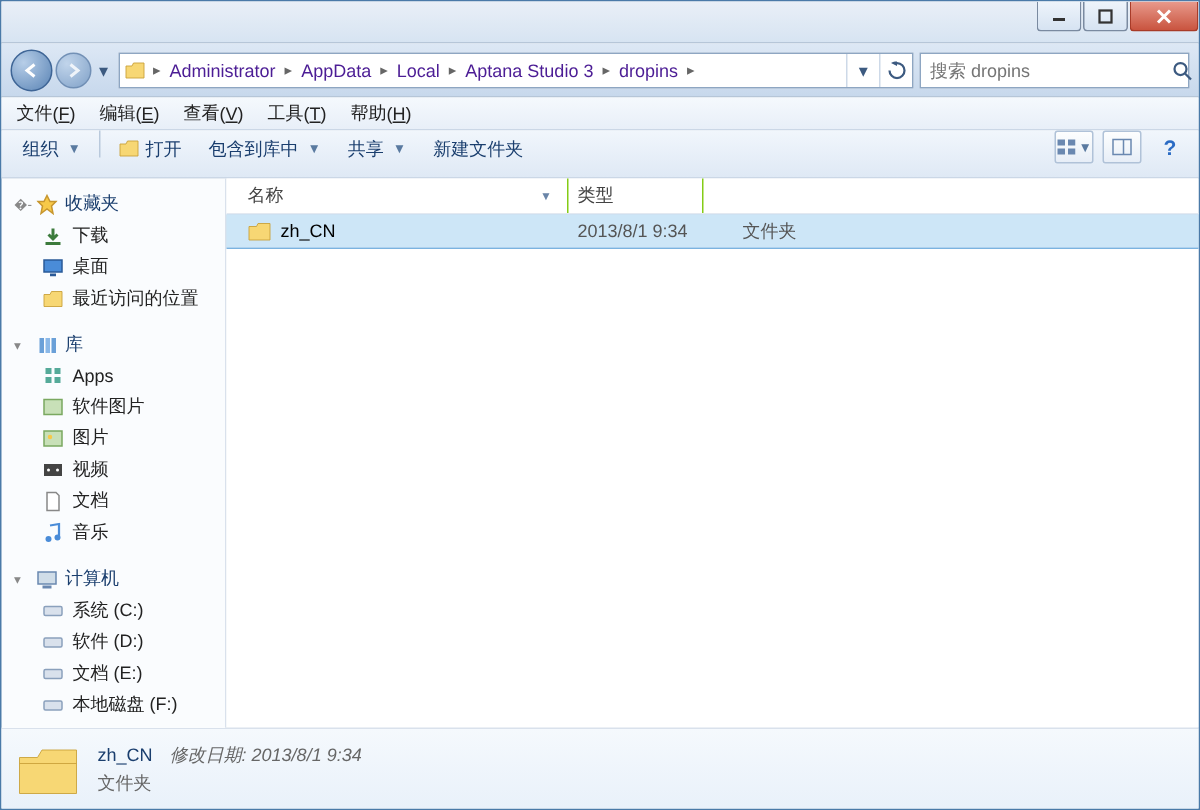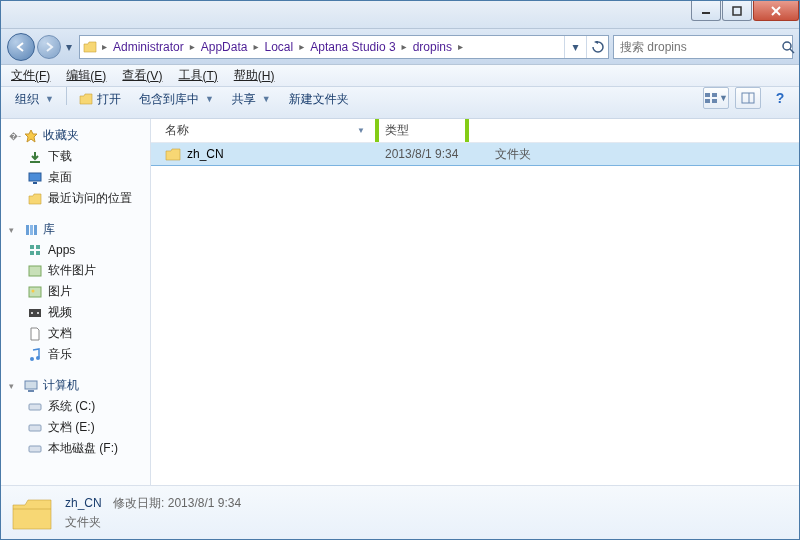--- a/index.html
+++ b/index.html
@@ -26,21 +26,21 @@
 .bc-seg { padding: 0 4px; height: 100%; display: flex; align-items: center; white-space: nowrap; color: #4c1d95; }
 .bc-arr { color: #666; padding: 0 2px; font-size: 10px; }
 .bc-refresh { width: 22px; height: 100%; border-left: 1px solid #cdd9e8; display: flex; align-items: center; justify-content: center; color: #3c5a80; }
 
 .searchbox { width: 180px; height: 24px; background: #fff; border: 1px solid #8ea6c2; display: flex; align-items: center; }
 .searchbox input { flex: 1; border: none; outline: none; padding: 0 6px; color: #a16207; }
 .searchbox .sicon { width: 22px; display: flex; align-items: center; justify-content: center; color: #3c5a80; }
 
 
 .menubar { height: 22px; background: linear-gradient(#f5f9fd,#e8eff8); border-bottom: 1px solid #cbd7e6; display: flex; align-items: stretch; padding: 0 2px; }
-.menu-item { padding: 0 8px; display: flex; align-items: center; color: #222; text-decoration: underline; }
+.menu-item { padding: 0 8px; display: flex; align-items: center; color: #222; }
 .menu-item .ak { text-decoration: underline; }
 
 
 .toolbar { height: 32px; background: linear-gradient(#f1f6fc,#dfe9f5); border-bottom: 1px solid #cbd7e6; display: flex; align-items: flex-start; padding: 0 6px; gap: 2px; }
 .tool-btn { padding: 0 8px; height: 24px; display: flex; align-items: center; gap: 4px; color: #1a3e6e; border-radius: 2px; }
 .tool-sep { width: 1px; height: 18px; background: #b9c9dc; margin: 0 2px; }
 .tool-dd { font-size: 9px; color: #5a7aa0; margin-left: 2px; }
 .toolbar .spacer { flex: 1; }
 .view-icon { width: 26px; height: 22px; border: 1px solid #b0c2d8; border-radius: 2px; display: flex; align-items: center; justify-content: center; background: linear-gradient(#fdfefe,#e7eef7); margin-left: 4px; }
 
@@ -49,42 +49,42 @@
 
 .sidebar { width: 150px; border-right: 1px solid #d9e1ec; overflow-y: auto; padding: 6px 0 6px 4px; background: #fafcfe; }
 .tree-group { margin-bottom: 10px; }
 .tree-head { display: flex; align-items: center; gap: 4px; padding: 2px 4px; color: #1a3e6e; }
 .tree-head .exp { width: 10px; color: #888; font-size: 9px; }
 .tree-item { display: flex; align-items: center; gap: 5px; padding: 2px 4px 2px 22px; color: #222; }
 .ticon { width: 16px; height: 16px; display: flex; align-items: center; justify-content: center; }
 
 .content { flex: 1; display: flex; flex-direction: column; background: #fff; min-width: 0; }
 .col-headers { height: 24px; display: flex; align-items: center; border-bottom: 1px solid #e3e9f1; color: #444; padding-left: 8px; }
-.ch { padding: 0 6px; border-right: 4px solid #84cc16; height: 100%; display: flex; align-items: center; }
+.ch { padding: 0 6px; border-right: 1px solid #84cc16; height: 100%; display: flex; align-items: center; }
 .ch.name { width: 220px; justify-content: space-between; }
 .ch.date { width: 110px; }
 .ch.type { width: 90px; }
 .ch.size { width: 80px; }
 .sort-ind { font-size: 8px; color: #6a85a8; margin-right: 4px; }
 
 .filelist { flex: 1; overflow: auto; }
 .row { height: 22px; display: flex; align-items: center; padding-left: 8px; }
 .row.selected { background: #cde6f7; outline: 1px solid #7bb3e0; }
 .cell { padding: 0 6px; display: flex; align-items: center; gap: 6px; }
 .cell.name { width: 220px; }
 .cell.date { width: 110px; color: #555; }
 .cell.type { width: 90px; color: #555; }
 .cell.size { width: 80px; color: #555; }
 
 
 .details { height: 54px; border-top: 1px solid #d9e1ec; background: linear-gradient(#f5f9fd,#e9f1fa); display: flex; align-items: center; padding: 4px 10px; gap: 12px; }
 .details .big-icon { width: 42px; height: 42px; display: flex; align-items: center; justify-content: center; }
 .details .meta { display: flex; flex-direction: column; gap: 2px; }
 .details .line1 { color: #1a3e6e; }
-.details .line1 .sub { color: #666; margin-left: 8px; }
+.details .line1 .sub { color: #666; margin-left: 8px; font-style: italic; }
 .details .line2 { color: #666; }
 
 
 .folder-svg { fill: #f7d774; stroke: #caa23a; stroke-width: .6; }
 .star-svg { fill: #f7c948; stroke: #c7962e; }
 .drive-svg { fill: #d9e1ec; stroke: #8aa0bc; }
 </style>
 </head>
 <body>
 
@@ -343,20 +343,28 @@
               </svg>
             </span>
             <span>系统 (C:)</span>
           </div>
         <div class="tree-item">
             <span class="ticon">
               <svg width="14" height="10">
                 <rect class="drive-svg" x="1" y="2" width="12" height="6" rx="1"></rect>
               </svg>
             </span>
+            <span>软件 (D:)</span>
+          </div>
+        <div class="tree-item">
+            <span class="ticon">
+              <svg width="14" height="10">
+                <rect class="drive-svg" x="1" y="2" width="12" height="6" rx="1"></rect>
+              </svg>
+            </span>
             <span>文档 (E:)</span>
           </div>
         <div class="tree-item">
             <span class="ticon">
               <svg width="14" height="10">
                 <rect class="drive-svg" x="1" y="2" width="12" height="6" rx="1"></rect>
               </svg>
             </span>
             <span>本地磁盘 (F:)</span>
           </div>

